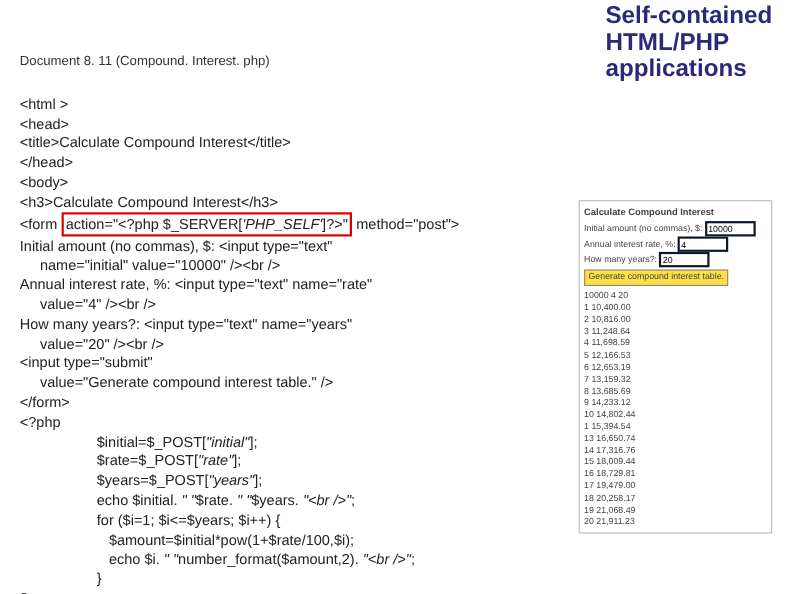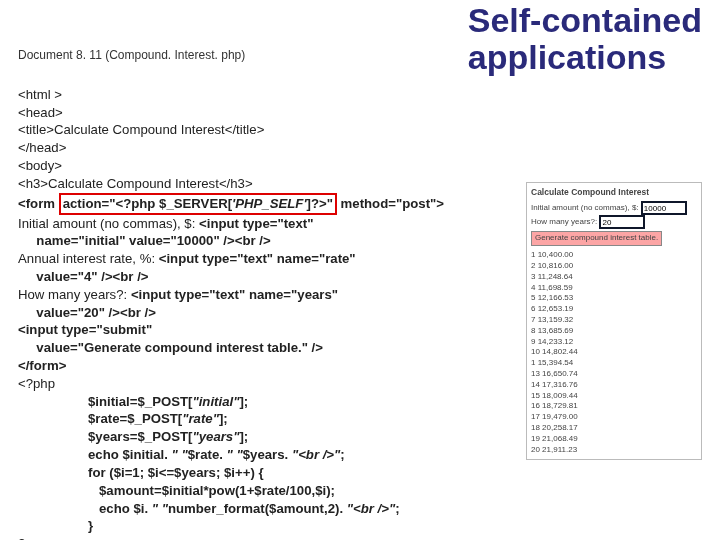--- a/index.html
+++ b/index.html
@@ -16,33 +16,33 @@
   .doc-label {
     font-size: 12px;
     color: #333;
     margin-bottom: 6px;
     margin-top: 36px;
   }
   .headline {
     position: absolute;
     top: 2px;
     right: 18px;
-    font-size: 34px;
+    font-size: 22px;
     font-weight: bold;
     color: #2a2a7a;
     text-align: left;
     line-height: 1.1;
   }
   .code {
     font-size: 13.2px;
     line-height: 1.35;
     color: #222;
     white-space: pre;
   }
-  .bold { font-weight: bold; }
+  .bold { font-weight: normal; }
   .italic { font-style: italic; text-align: right; }
   .indent { padding-left: 70px; display: inline-block; }
   .red-box {
     border: 2px solid #d00;
     padding: 0 2px;
     display: inline-block;
   }
   .preview {
     position: absolute;
     top: 182px;
@@ -60,34 +60,35 @@
     font-size: 8px;
     height: 10px;
     border: 2px solid #0f172a;
     width: 40px;
     padding: 0 1px;
     vertical-align: middle;
   }
   .preview .btn {
     display: inline-block;
     border: 1px solid #888;
-    background: #fca5a5;
+    background: #fde047;
     font-size: 8px;
     padding: 1px 3px;
     margin-top: 2px;
   }
   .preview .row { white-space: nowrap; }
 </style>
 </head>
 <body>
 
 <div class="doc-label">Document 8. 11 (Compound. Interest. php)</div>
 
 <div class="headline">
   <div>Self-contained</div>
+  <div>HTML/PHP</div>
   <div>applications</div>
 </div>
 
 <div class="code">
 <span>&lt;html &gt;</span>
 <span>&lt;head&gt;</span>
 <span>&lt;title&gt;</span><span>Calculate Compound Interest</span><span>&lt;/title&gt;</span>
 <span>&lt;/head&gt;</span>
 <span>&lt;body&gt;</span>
 <span>&lt;h3&gt;</span><span>Calculate Compound Interest</span><span>&lt;/h3&gt;</span>
@@ -111,23 +112,25 @@
 <span class="indent"><span class="bold">   echo $i. </span><span class="bold italic">" "</span><span class="bold">number_format($amount,2). </span><span class="bold italic">"&lt;br /&gt;"</span><span class="bold">;</span></span>
 <span class="indent"><span class="bold">}</span></span>
 <span>?&gt;</span>
 <span>&lt;/body&gt;</span>
 <span>&lt;/html&gt;</span>
 </div>
 
 <div class="preview">
   <div class="ph">Calculate Compound Interest</div>
   <div class="row"><span>Initial amount (no commas), $:</span> <input type="text" value="10000" style=""></div>
+  <div class="row"><span>Annual interest rate, %:</span> <input type="text" value="4" style=""></div>
   <div class="row"><span>How many years?:</span> <input type="text" value="20" style=""></div>
   <span class="btn">Generate compound interest table.</span>
   <div style="height:4px"></div>
+  <div>10000 4 20</div>
   <div id="preview-rows">
       <div>1 10,400.00</div>
       <div>2 10,816.00</div>
       <div>3 11,248.64</div>
       <div>4 11,698.59</div>
       <div>5 12,166.53</div>
       <div>6 12,653.19</div>
       <div>7 13,159.32</div>
       <div>8 13,685.69</div>
       <div>9 14,233.12</div>

